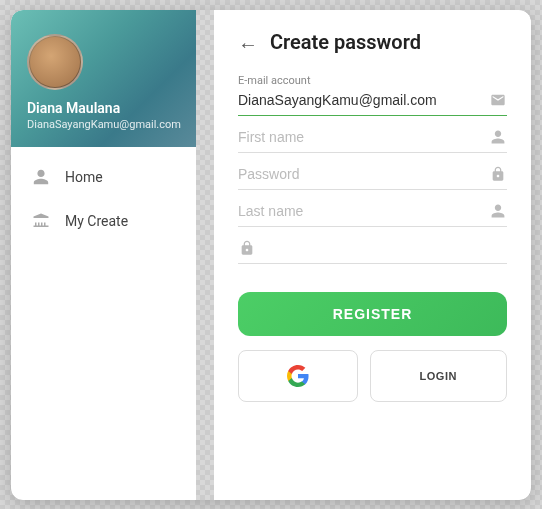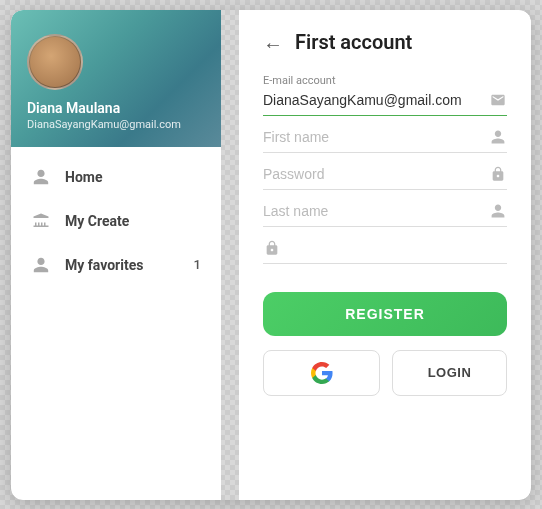--- a/index.html
+++ b/index.html
@@ -10,21 +10,21 @@
       background: #e0e0e0;
       display: flex;
       align-items: center;
       justify-content: center;
       font-family: 'Roboto', Arial, sans-serif;
       overflow: hidden;
     }
 
     
     .left-panel {
-      width: 210px;
+      width: 185px;
       background: #fff;
       display: flex;
       flex-direction: column;
       border-radius: 12px 0 0 12px;
       overflow: hidden;
     }
 
     .profile-header {
       background: linear-gradient(135deg, #6bbfb5 0%, #4a9a9a 40%, #3a7a8a 70%, #5a8a9a 100%);
       padding: 24px 16px 16px;
@@ -94,21 +94,20 @@
     .nav-icon svg {
       width: 18px;
       height: 18px;
       fill: #aaa;
     }
 
     .nav-label {
       font-size: 14px;
       color: #444;
       flex: 1;
-      font-weight: bold;
     }
 
     .nav-badge {
       font-size: 13px;
       color: #555;
       font-weight: 500;
     }
 
     
     .right-panel {
@@ -228,24 +227,24 @@
       height: 24px;
     }
 
     .login-btn {
       flex: 1;
       display: flex;
       align-items: center;
       justify-content: center;
       border: 1.5px solid #ddd;
       border-radius: 8px;
-      padding: 9px;
+      padding: 19px;
       cursor: pointer;
       background: #fff;
-      font-size: 13px;
+      font-size: 11px;
       font-weight: 600;
       color: #444;
       letter-spacing: 0.5px;
     }
 
     
     .checker-bg {
       background-image:
         linear-gradient(45deg, #ccc 25%, transparent 25%),
         linear-gradient(-45deg, #ccc 25%, transparent 25%),
@@ -298,38 +297,29 @@
 
       <div class="nav-item">
         <div class="nav-icon">
           <svg viewBox="0 0 24 24" xmlns="http://www.w3.org/2000/svg">
             <path d="M2 20h20v-2H2v2zm2-6h2v4H4v-4zm4 0h2v4H8v-4zm4-8H4v2h8V6zm4 8h2v4h-2v-4zm-4 0h2v4h-2v-4zM12 2L2 6v2h20V6L12 2z"></path>
           </svg>
         </div>
         <span class="nav-label">My Create</span>
       </div>
 
-      <div class="nav-item">
-        <div class="nav-icon">
-          <svg viewBox="0 0 24 24" xmlns="http://www.w3.org/2000/svg">
-            <path d="M12 12c2.7 0 4.8-2.1 4.8-4.8S14.7 2.4 12 2.4 7.2 4.5 7.2 7.2 9.3 12 12 12zm0 2.4c-3.2 0-9.6 1.6-9.6 4.8v2.4h19.2v-2.4c0-3.2-6.4-4.8-9.6-4.8z"></path>
-          </svg>
-        </div>
-        <span class="nav-label">My favorites</span>
-        <span class="nav-badge">1</span>
-      </div>
     </nav>
   </div>
 
   <div class="gap-area checker-bg"></div>
 
   <div class="right-panel">
     <div class="panel-header">
       <span class="back-btn">←</span>
-      <span class="panel-title">First account</span>
+      <span class="panel-title">Create password</span>
     </div>
 
     <div class="form-group">
       <label class="form-label">E-mail account</label>
       <div class="input-wrapper active">
         <input type="email" value="DianaSayangKamu@gmail.com" placeholder="DianaSayangKamu@gmail.com" style="">
         <div class="input-icon">
           <svg viewBox="0 0 24 24" xmlns="http://www.w3.org/2000/svg">
             <path d="M20 4H4c-1.1 0-2 .9-2 2v12c0 1.1.9 2 2 2h16c1.1 0 2-.9 2-2V6c0-1.1-.9-2-2-2zm0 4l-8 5-8-5V6l8 5 8-5v2z"></path>
           </svg>

